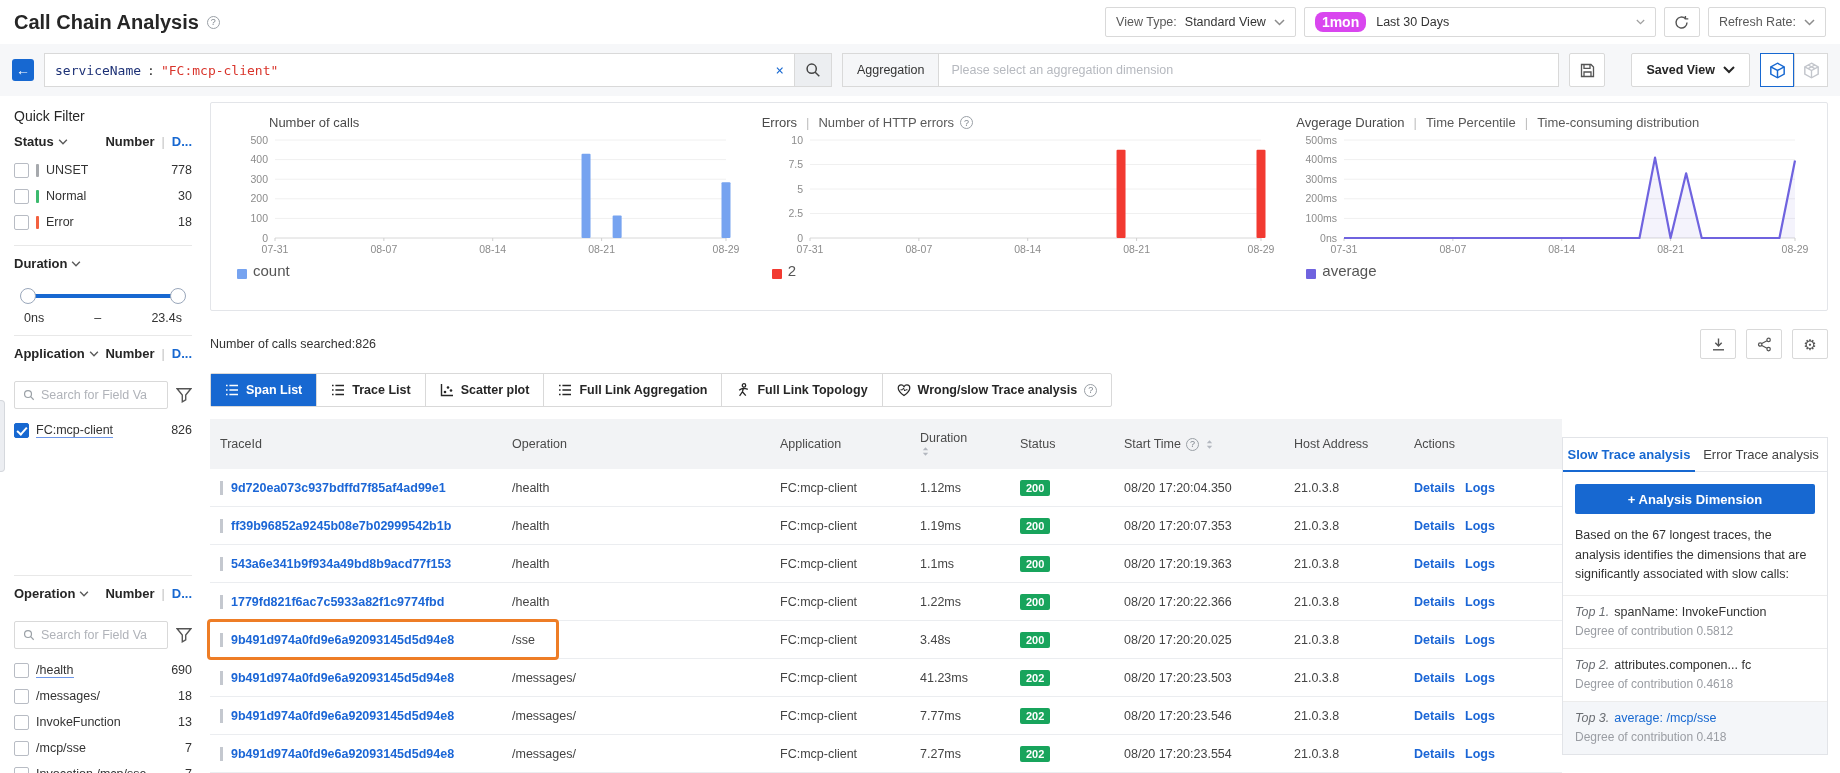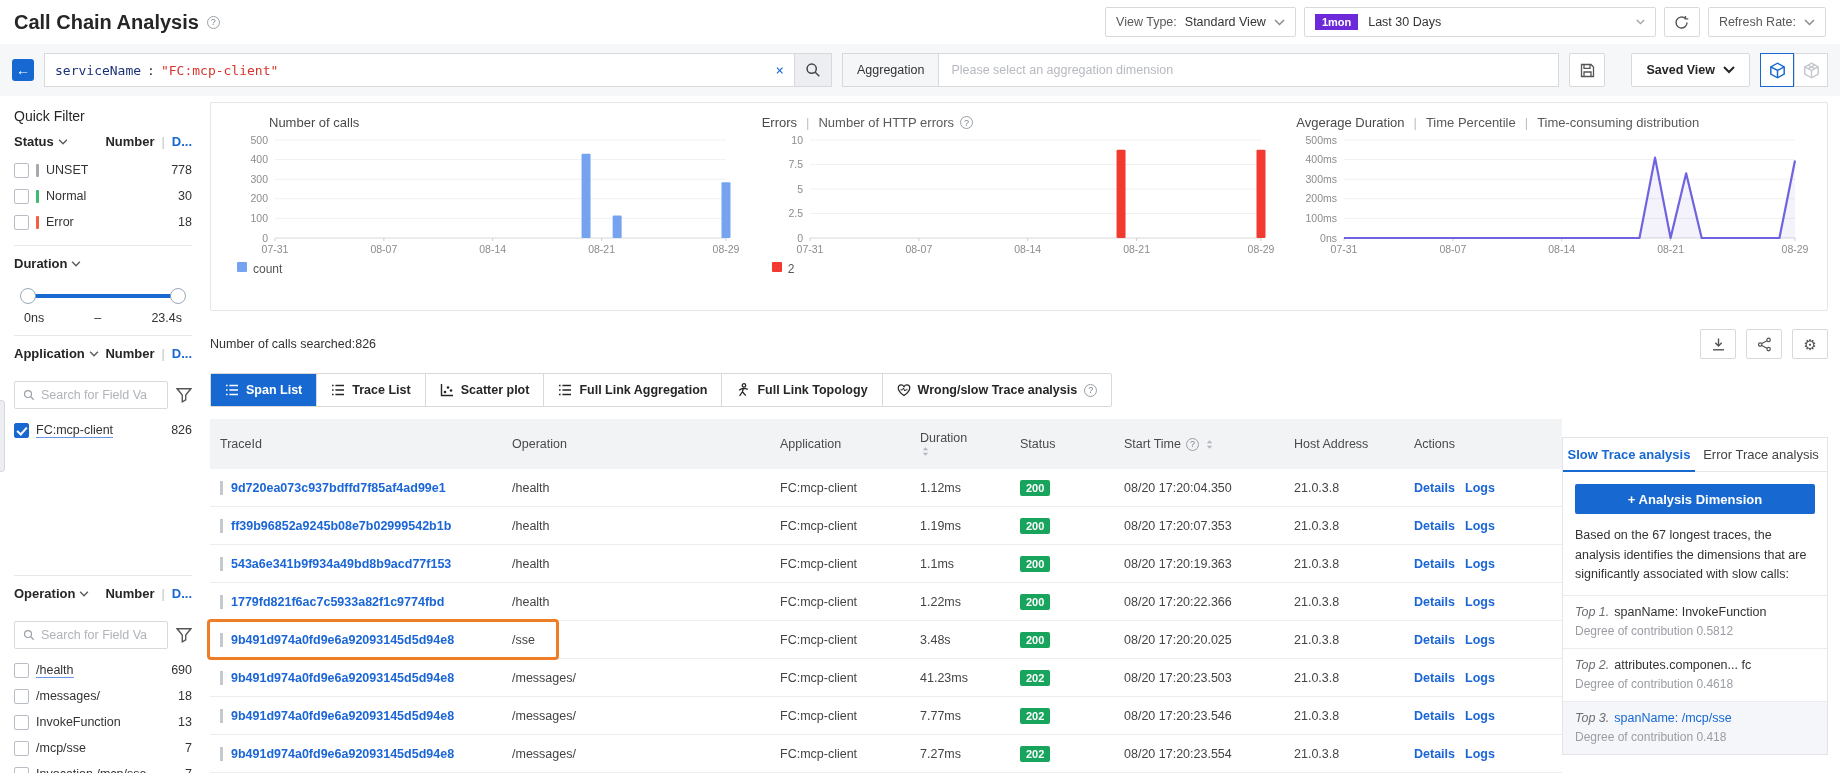--- a/index.html
+++ b/index.html
@@ -5,21 +5,21 @@
   * { margin:0; padding:0; box-sizing:border-box; }
   html,body { width:1840px; height:773px; overflow:hidden; background:#fff;
     font-family:"Liberation Sans", sans-serif; color:#333; font-size:12.5px; }
   .topbar { height:44px; display:flex; align-items:center; justify-content:space-between; padding:0 14px; background:#fff; }
   .page-title { font-size:20px; font-weight:bold; color:#262626; display:flex; align-items:center; gap:8px; }
   .qmark { width:13px; height:13px; border:1px solid #9aa0a6; border-radius:50%; font-size:9px; color:#7d848c;
     display:inline-flex; align-items:center; justify-content:center; font-weight:normal; flex:none; }
   .topbar-right { display:flex; align-items:center; gap:8px; }
   .ctl-box { height:30px; border:1px solid #d9d9d9; border-radius:2px; background:#fff; display:flex; align-items:center; gap:8px; padding:0 10px; }
   .muted { color:#595959; }
-  .badge-blue { background:#6d28d9; color:#fff; font-size:11px; font-weight:bold; border-radius:0; padding:2px 7px; }
+  .badge-blue { background:#d946ef; color:#fff; font-size:14px; font-weight:bold; border-radius:8px; padding:2px 7px; }
   .daterange { width:352px; justify-content:space-between; }
   .icon-btn { width:36px; height:30px; border:1px solid #d9d9d9; border-radius:2px; background:#fff; display:flex; align-items:center; justify-content:center; color:#555; cursor:pointer; }
   svg.ic { display:block; }
   .chev { color:#8c8c8c; }
 
   
   .search-band { height:52px; background:#f6f7f9; display:flex; align-items:center; padding:0 12px; gap:10px; }
   .collapse-ic { width:22px; height:22px; background:#1768d1; border-radius:3px; color:#fff; font-size:14px;
     display:flex; align-items:center; justify-content:center; flex:none; cursor:pointer; }
   .query-group { display:flex; height:34px; width:788px; flex:none; }
@@ -70,21 +70,21 @@
   .sb-search-box span { white-space:nowrap; overflow:hidden; }
   .funnel-btn { color:#555; cursor:pointer; display:flex; }
   .list-app { min-height:148px; }
 
   
   .charts-card { display:flex; border:1px solid #e3e5e9; border-radius:2px; background:#fff; margin-top:6px; padding:12px 6px 4px; height:209px; }
   .chart { flex:1; min-width:0; padding:0 10px; }
   .chart-title { font-size:13px; color:#595959; display:flex; align-items:center; gap:6px; white-space:nowrap; overflow:hidden; }
   .chart-title .t-main { color:#4a4a4a; }
   .chart-plot { width:100%; height:132px; }
-  .legend { display:flex; align-items:flex-start; gap:6px; margin:0 0 0 10px; font-size:12px; color:#555; }
+  .legend { display:flex; align-items:flex-end; gap:6px; margin:0 0 0 10px; font-size:15px; color:#555; }
   .legend-swatch { width:10px; height:10px; border-radius:1px; background:#ccc; }
 
   
   .searched-row { display:flex; align-items:center; justify-content:space-between; margin-top:18px; }
   .searched-text { color:#333;text-align:right; }
   .tool-btns { display:flex; gap:10px; }
   .tabs { display:flex; margin-top:14px; border:1px solid #d9d9d9; border-radius:2px; width:max-content; background:#fff; }
   .tab { display:flex; align-items:center; gap:7px; height:32px; padding:0 14px; font-weight:bold; color:#262626; font-size:12.5px; border-left:1px solid #d9d9d9; cursor:pointer; white-space:nowrap; }
   .tab:first-child { border-left:none; }
   .tab.active { background:#1768d1; color:#fff; }
@@ -454,20 +454,24 @@
               <line x1="156.86206896551727" y1="108" x2="156.86206896551727" y2="111" stroke="#cfcfcf" stroke-width="1"></line>
               <text x="265.72413793103453" y="123" text-anchor="middle" font-size="10.5" fill="#8c8c8c" font-family="Liberation Sans, sans-serif">08-14</text>
               <line x1="265.72413793103453" y1="108" x2="265.72413793103453" y2="111" stroke="#cfcfcf" stroke-width="1"></line>
               <text x="374.58620689655174" y="123" text-anchor="middle" font-size="10.5" fill="#8c8c8c" font-family="Liberation Sans, sans-serif">08-21</text>
               <line x1="374.58620689655174" y1="108" x2="374.58620689655174" y2="111" stroke="#cfcfcf" stroke-width="1"></line>
               <text x="499" y="123" text-anchor="middle" font-size="10.5" fill="#8c8c8c" font-family="Liberation Sans, sans-serif">08-29</text>
               <line x1="499" y1="108" x2="499" y2="111" stroke="#cfcfcf" stroke-width="1"></line>
               <polygon points="48,108 48,108 343.48275862068965,108 359.0344827586207,27.64 374.58620689655174,108 390.13793103448273,43.31999999999999 405.6896551724138,108 483.448275862069,108 499,30.58 499,108" fill="#6f63df" opacity="0.08"></polygon>
               <polyline points="48,108 343.48275862068965,108 359.0344827586207,27.64 374.58620689655174,108 390.13793103448273,43.31999999999999 405.6896551724138,108 483.448275862069,108 499,30.58" fill="none" stroke="#6f63df" stroke-width="2.2" stroke-linejoin="round"></polyline>
             </svg></div>
+        <div class="legend">
+          <span class="legend-swatch" style="background: rgb(111, 99, 223);"></span>
+          <span>average</span>
+        </div>
       </div>
     </section>
 
     <div class="searched-row">
       <span class="searched-text">Number of calls searched:826</span>
       <div class="tool-btns">
         <div class="icon-btn">
           <svg class="ic" width="15" height="15" viewBox="0 0 15 15">
               <path d="M7.5 1.5v7M4.3 5.8l3.2 3.2 3.2-3.2" stroke="#555" stroke-width="1.4" fill="none"></path>
               <path d="M2 12.8h11" stroke="#555" stroke-width="1.4"></path>
@@ -706,21 +710,21 @@
         <div id="analysis-items">
             <div class="analysis-item">
               <div><span class="ai-rank">Top 1.</span><span class="ai-name">spanName: InvokeFunction</span></div>
               <div class="ai-detail">Degree of contribution 0.5812</div>
             </div>
             <div class="analysis-item">
               <div><span class="ai-rank">Top 2.</span><span class="ai-name">attributes.componen... fc</span></div>
               <div class="ai-detail">Degree of contribution 0.4618</div>
             </div>
             <div class="analysis-item active">
-              <div><span class="ai-rank">Top 3.</span><span class="ai-name">spanName: /mcp/sse</span></div>
+              <div><span class="ai-rank">Top 3.</span><span class="ai-name">average: /mcp/sse</span></div>
               <div class="ai-detail">Degree of contribution 0.418</div>
             </div>
           </div>
       </aside>
     </div>
   </main>
 </div>
 
 <div class="edge-handle"></div>
 

